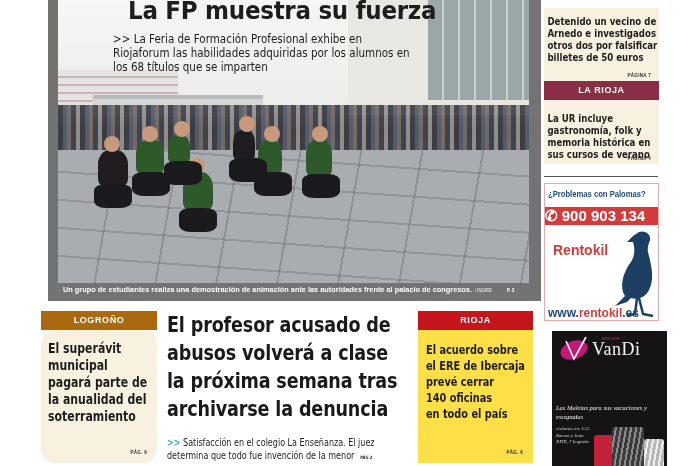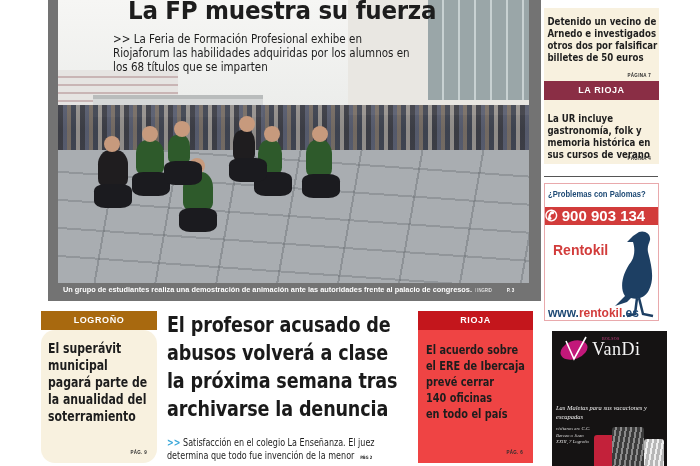--- a/index.html
+++ b/index.html
@@ -85,21 +85,21 @@
     .vd-logo { position: absolute; left: 6px; top: 4px; width: 105px; height: 30px; }
     .vd-name { position: absolute; left: 40px; top: 8px; font-size: 18px; color: #f4f4f4; letter-spacing: .5px; }
     .vd-small { position: absolute; left: 50px; top: 5px; font-size: 4px; color: #d14087; letter-spacing: .4px; }
     .vd-tag { position: absolute; left: 0; top: 42px; width: 115px; text-align: center; font-size: 10px; font-weight: bold; font-style: italic; line-height: 12px; }
     .vd-copy { position: absolute; left: 4px; top: 72px; width: 112px; font-size: 6.5px; font-style: italic; line-height: 9px; }
     .vd-addr { position: absolute; left: 4px; top: 95px; width: 40px; font-size: 4.8px; font-style: italic; line-height: 6.6px; color: #ddd; }
     .case { position: absolute; border-radius: 3px; }
 
     
     .logrono-box { position: absolute; left: 41px; top: 311px; width: 116px; height: 152px; background: #f8f1df; }
-    .riojax-box { position: absolute; left: 418px; top: 311px; width: 115px; height: 152px; background: #ef4444; }
+    .riojax-box { position: absolute; left: 418px; top: 311px; width: 115px; height: 152px; background: #fde047; }
     .story-title {
       position: absolute; font-family: "DejaVu Sans", sans-serif; font-weight: bold; color: #1d1d1d;
       transform-origin: left; white-space: pre-line;
     }
     .main-title {
       position: absolute; left: 167px; top: 311px; width: 290px; font-family: "DejaVu Sans", sans-serif;
       font-weight: bold; font-size: 22px; line-height: 28px; color: #1a1a1a; transform: scaleX(0.8); transform-origin: left;
       white-space: pre-line; letter-spacing: -0.2px;
     }
     .main-sub {

